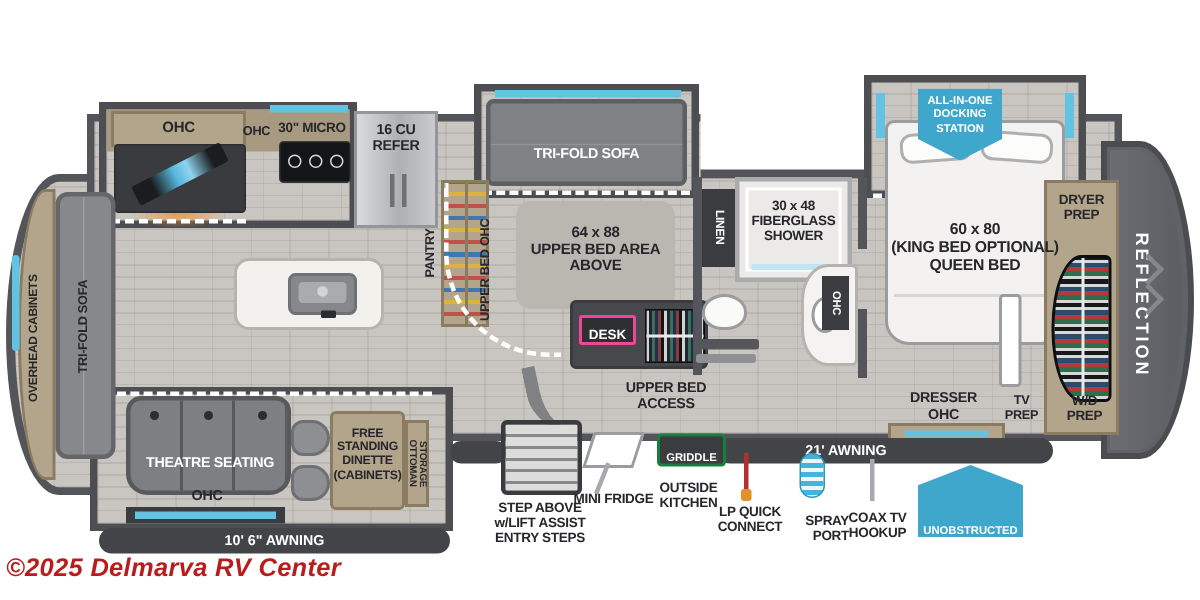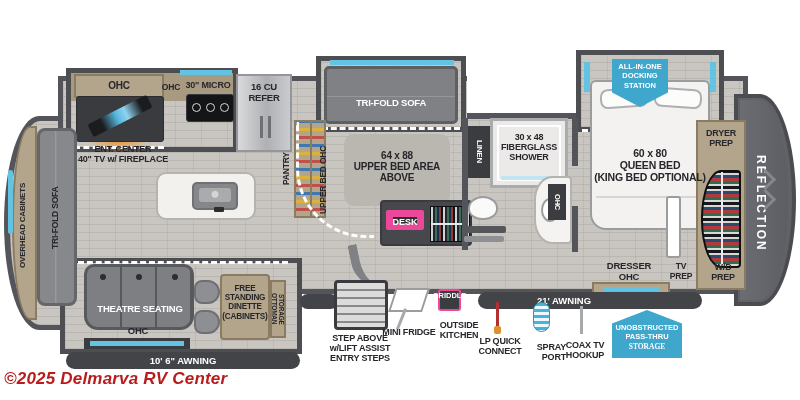--- a/index.html
+++ b/index.html
@@ -163,58 +163,54 @@
   <div class="abs bar" style="left:300px;top:294px;width:38px;height:15px;"></div>
   <div class="abs bar" style="left:478px;top:292px;width:224px;height:17px;">
     <span style="padding-right:52px;text-align:right;">21' AWNING</span>
   </div>
 
   <div class="abs" style="left:334px;top:280px;width:54px;height:50px;border:3px solid #3a3b3e;border-radius:4px;
               background:repeating-linear-gradient(180deg,#dcdcda 0 6px,#87898c 6px 8px);"></div>
   <div class="abs" style="left:392px;top:288px;width:34px;height:24px;background:#fff;border:2px solid #9a9c9e;transform:skewX(-18deg);"></div>
   <div class="abs" style="left:400px;top:308px;width:3px;height:22px;background:#a7a9ac;transform:rotate(22deg);"></div>
 
-  <div class="abs" style="left:438px;top:289px;width:23px;height:22px;background:#3b3c3f;border:2px solid #ec4899;border-radius:3px;
-              display:flex;align-items:flex-start;justify-content:center;">
+  <div class="abs" style="left:438px;top:289px;width:46px;height:22px;background:#3b3c3f;border:2px solid #15803d;border-radius:3px;
+              display:flex;align-items:flex-end;justify-content:center;">
     <span class="wt" style="font-weight:bold;font-size:7.5px;">GRIDDLE</span>
   </div>
 
   <div class="abs" style="left:496px;top:302px;width:3px;height:26px;background:#b23030;"></div>
   <div class="abs" style="left:494px;top:326px;width:7px;height:8px;background:#e0902e;border-radius:2px;"></div>
   <div class="abs" style="left:533px;top:302px;width:17px;height:30px;border:1px solid #2f94ba;border-radius:9px;
               background:repeating-linear-gradient(180deg,#45b4da 0 3px,#eef8fc 3px 6px);"></div>
   <div class="abs" style="left:580px;top:306px;width:3px;height:28px;background:#a7a9ac;"></div>
 
   <div class="abs badge-blue" style="left:612px;top:28px;width:56px;height:48px;clip-path:polygon(0 0,100% 0,100% 70%,50% 100%,0 70%);padding-top:3px;margin-top:31px;">
     <span style="display:block;">ALL-IN-ONE</span>
     <span style="display:block;">DOCKING</span>
     <span style="display:block;">STATION</span>
   </div>
   <div class="abs badge-blue" style="left:612px;top:310px;width:70px;height:48px;clip-path:polygon(50% 0,100% 28%,100% 100%,0 100%,0 28%);padding-top:13px;">
-    <span style="display:block;">UNOBSTRUCTED</span>
+    <span style="display:block;margin-top:26px;">UNOBSTRUCTED</span>
     <span style="display:block;">PASS-THRU</span>
     <span style="display:block;font-family:Liberation Serif, serif;">STORAGE</span>
   </div>
 
   <div class="lab" style="left:74px;top:80px;width:90px;font-size:10px;">
       <span>OHC</span>
     </div>
   <div class="lab" style="left:158px;top:83px;width:26px;font-size:8.5px;">
       <span>OHC</span>
     </div>
   <div class="lab" style="left:178px;top:80px;width:60px;font-size:9px;">
       <span>30" MICRO</span>
     </div>
   <div class="lab" style="left:238px;top:82px;width:52px;font-size:9.5px;">
     <span>16 CU</span>
       <span>REFER</span>
-  </div>
-  <div class="lab" style="left:64px;top:144px;width:118px;font-size:9px;">
-    <span>ENT. CENTER</span>
-      <span>40" TV w/ FIREPLACE</span>
   </div>
   <div class="lab vup" style="left:280px;top:136px;width:14px;height:66px;font-size:8.5px;">
       <span>PANTRY</span>
     </div>
 
   <div class="lab vup" style="left:13px;top:152px;width:20px;height:146px;font-size:8px;">
       <span>OVERHEAD CABINETS</span>
     </div>
   <div class="lab vup" style="left:46px;top:160px;width:20px;height:116px;font-size:8.5px;">
       <span>TRI-FOLD SOFA</span>
@@ -224,40 +220,44 @@
       <span>TRI-FOLD SOFA</span>
     </div>
   <div class="lab vup" style="left:316px;top:136px;width:16px;height:88px;font-size:8.5px;">
       <span>UPPER BED OHC</span>
     </div>
   <div class="lab" style="left:346px;top:150px;width:102px;font-size:10px;">
     <span>64 x 88</span>
       <span>UPPER BED AREA</span>
       <span>ABOVE</span>
   </div>
-  <div class="abs" style="left:386px;top:210px;width:38px;height:20px;background:#2e2f31;border:7px solid #ec4899;border-radius:2px;display:flex;align-items:flex-start;justify-content:center;">
+  <div class="abs" style="left:386px;top:210px;width:38px;height:20px;background:#2e2f31;border:2px solid #ec4899;border-radius:2px;display:flex;align-items:flex-end;justify-content:center;">
     <span class="wt" style="font-weight:bold;font-size:9px;">DESK</span>
+  </div>
+  <div class="lab" style="left:398px;top:254px;width:92px;font-size:9.5px;">
+    <span>UPPER BED</span>
+      <span>ACCESS</span>
   </div>
 
   <div class="lab vdn wt" style="left:469px;top:128px;width:20px;height:48px;font-size:8px;">
       <span>LINEN</span>
     </div>
   <div class="lab" style="left:492px;top:132px;width:74px;font-size:9px;">
     <span>30 x 48</span>
       <span>FIBERGLASS</span>
       <span>SHOWER</span>
   </div>
   <div class="lab vdn wt" style="left:549px;top:186px;width:16px;height:32px;font-size:7.5px;">
       <span>OHC</span>
     </div>
 
   <div class="lab" style="left:578px;top:148px;width:144px;font-size:10.5px;">
     <span>60 x 80</span>
+      <span>(KING BED OPTIONAL)</span>
       <span>QUEEN BED</span>
-      <span>(KING BED OPTIONAL)</span>
   </div>
   <div class="lab" style="left:698px;top:128px;width:46px;font-size:9px;">
     <span>DRYER</span>
       <span>PREP</span>
   </div>
   <div class="lab" style="left:586px;top:261px;width:86px;font-size:9.5px;">
     <span>DRESSER</span>
       <span>OHC</span>
   </div>
   <div class="lab" style="left:666px;top:262px;width:30px;font-size:8.5px;">

